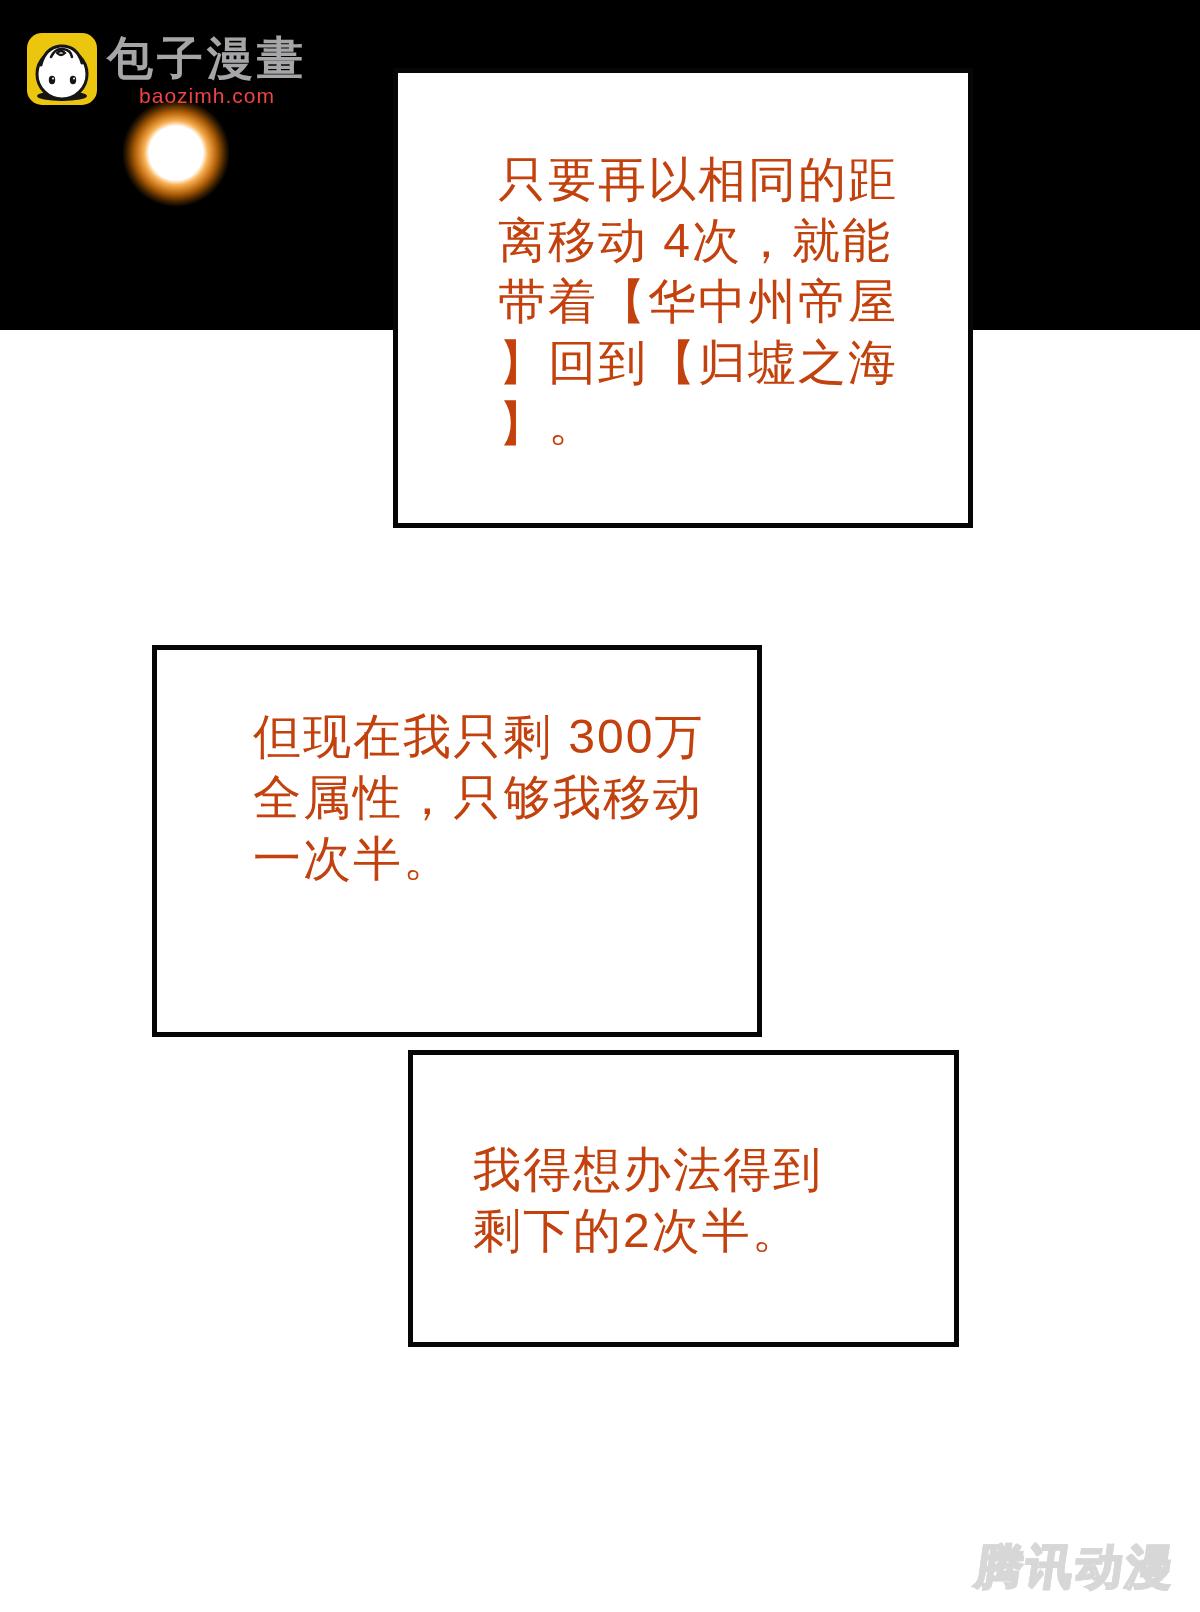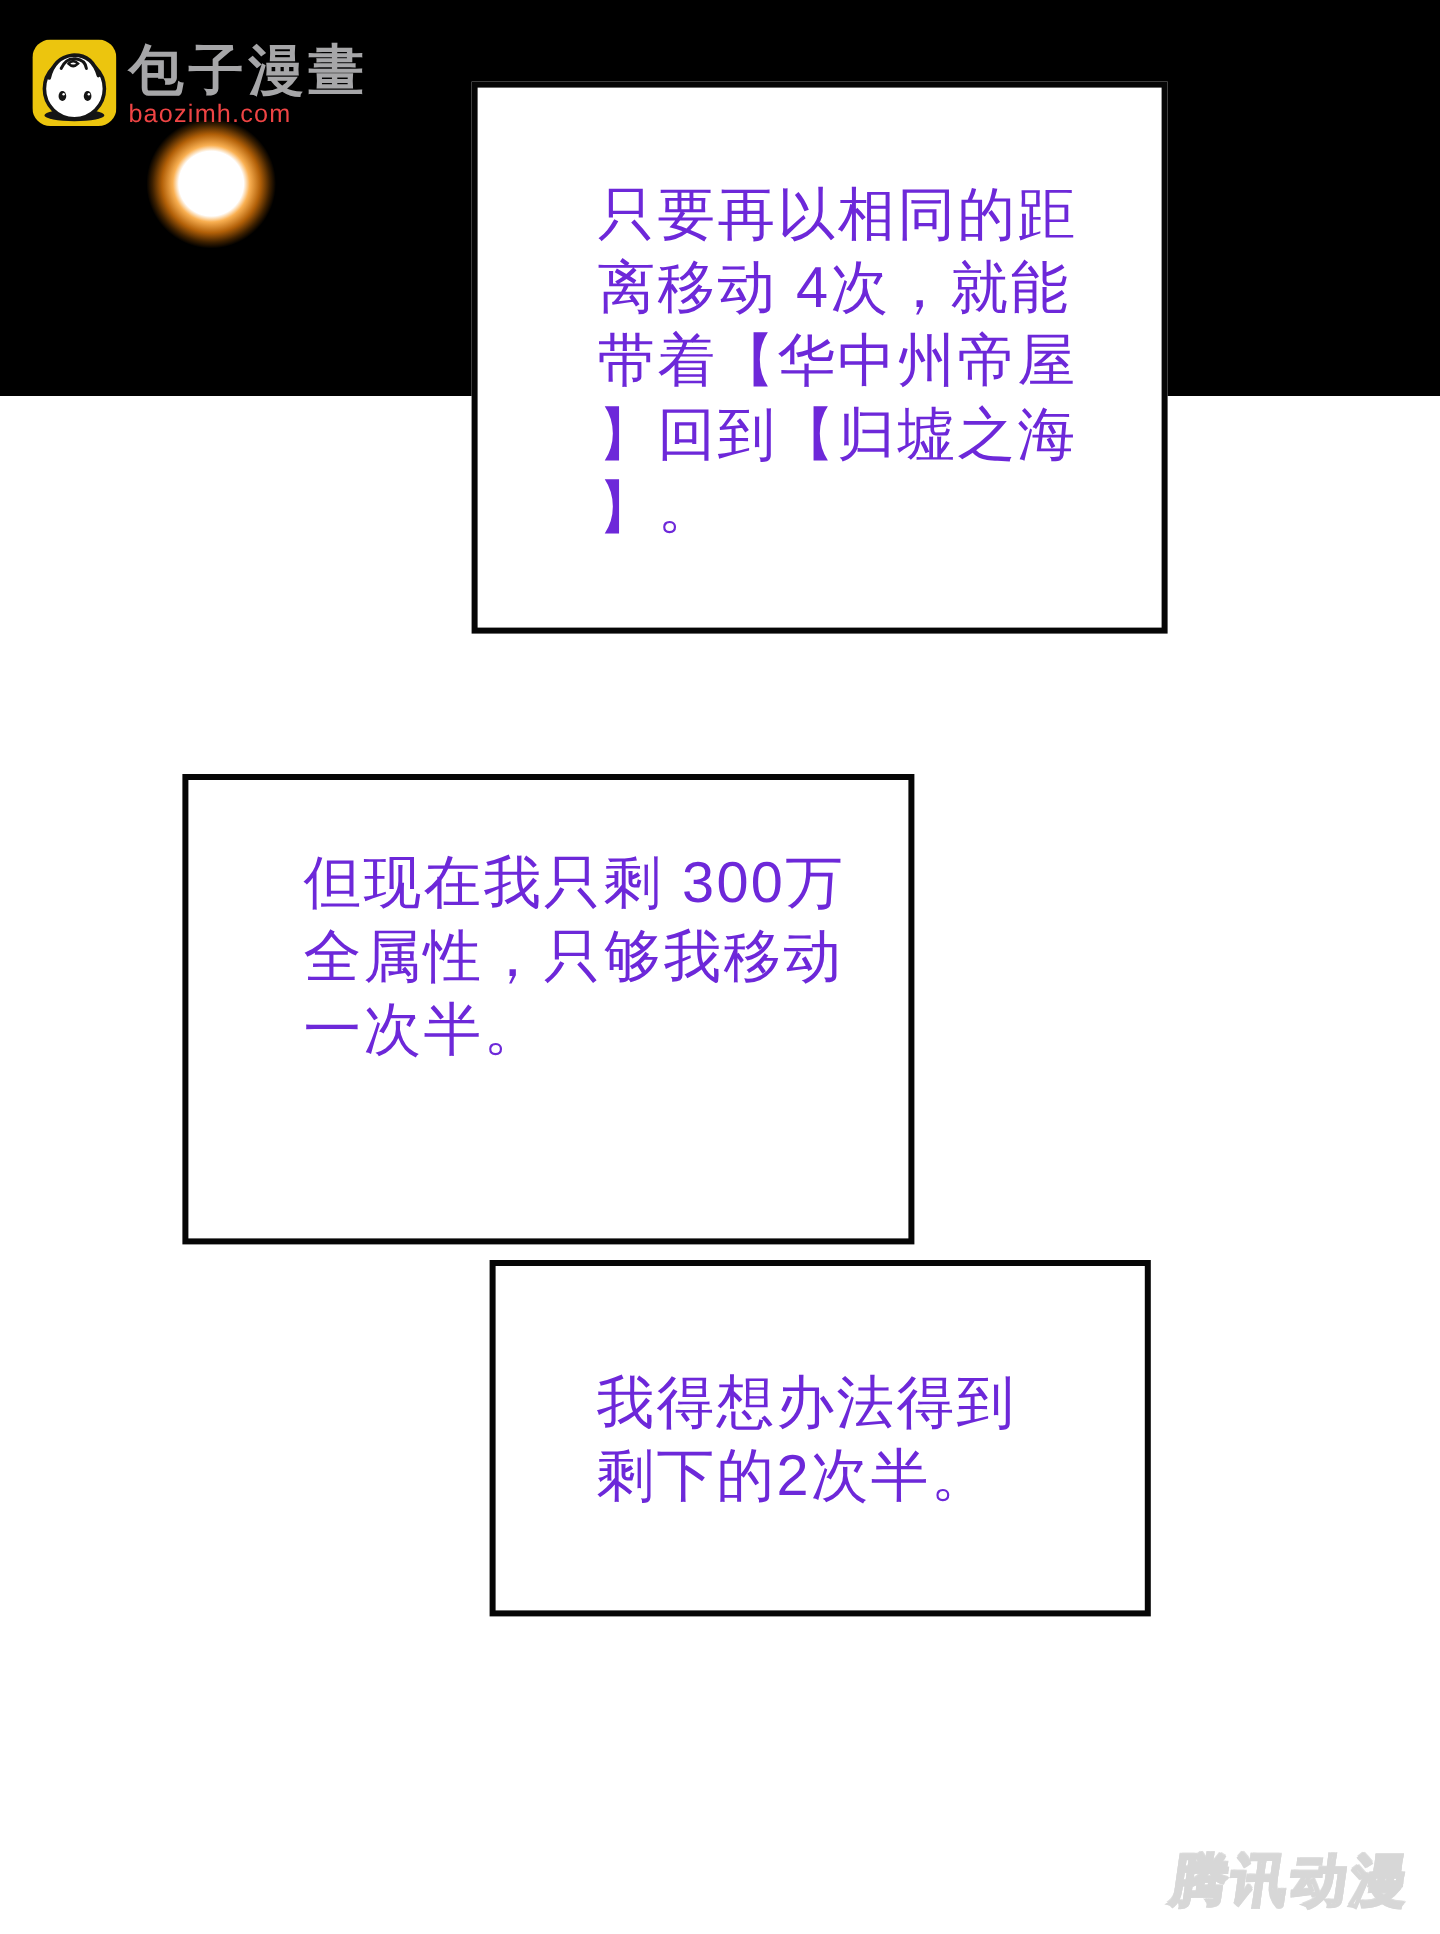--- a/index.html
+++ b/index.html
@@ -25,21 +25,21 @@
   .logo {
     position: absolute;
     left: 27px; top: 33px;
     z-index: 3;
     display: flex;
   }
   .logo-icon {
     width: 70px; height: 72px;
     flex: 0 0 auto;
   }
-  .logo-texts { margin-left: 10px; }
+  .logo-texts { margin-left: 10px; text-align: center; }
   .logo-title {
     color: #a6a6a8;
     font-size: 46px;
     font-weight: bold;
     letter-spacing: 4px;
     line-height: 50px;
     white-space: nowrap;
   }
   .logo-domain {
     color: #ef4444;
@@ -67,32 +67,32 @@
 
   
   .narration-box {
     position: absolute;
     background: #ffffff;
     border: 5px solid #060606;
     box-sizing: border-box;
     z-index: 4;
   }
   .narration-text {
-    color: #6d28d9;
+    color: #c2410c;
     font-size: 48px;
     line-height: 61px;
     letter-spacing: 2px;
     white-space: pre-line;
   }
   .box1 { left: 393px; top: 68px;  width: 580px; height: 460px; }
   .box1 .narration-text { padding: 76px 0 0 100px; }
   .box2 { left: 152px; top: 645px; width: 610px; height: 392px; }
   .box2 .narration-text { padding: 56px 0 0 96px; }
   .box3 { left: 408px; top: 1050px; width: 551px; height: 297px; }
-  .box3 .narration-text { padding: 84px 0 0 84px; }
+  .box3 .narration-text { padding: 84px 0 0 60px; }
 
   
   .watermark {
     position: absolute;
     right: 24px; top: 1536px;
     z-index: 2;
     font-size: 47px;
     font-weight: bold;
     letter-spacing: 3px;
     color: #ffffff;

